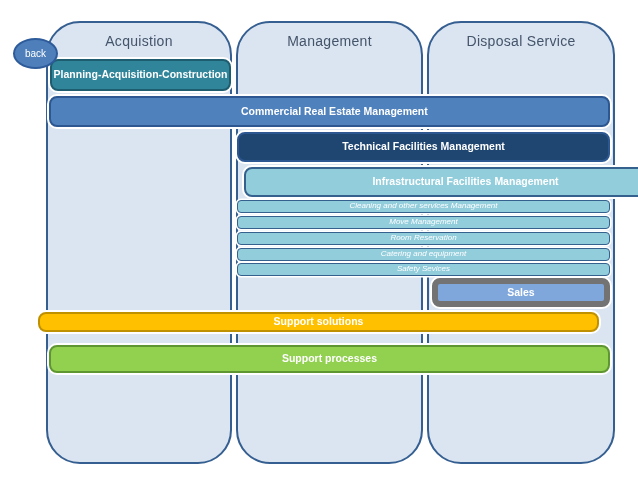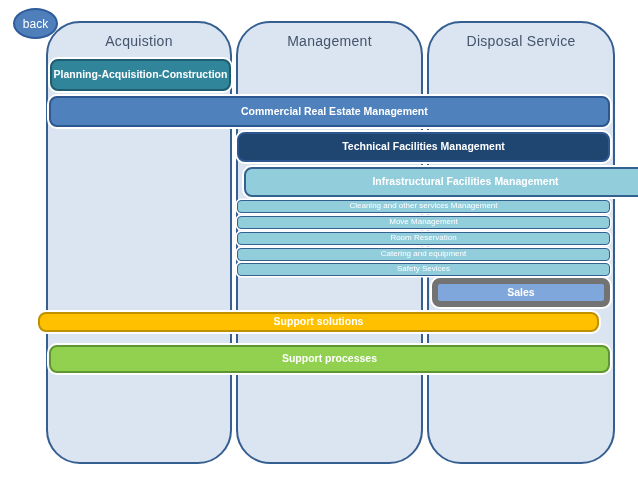--- a/index.html
+++ b/index.html
@@ -66,20 +66,21 @@
   }
   .bar-infrastructural {
     left: 244px; top: 167px; width: 443px; height: 30px;
     background: #92CDDC; border: 2px solid #35618E;
   }
   .bar-service {
     left: 237px; width: 373px; height: 13px;
     background: #92CDDC; border: 1px solid #35618E;
     border-radius: 4px; font-size: 8px; font-weight: normal;
     box-shadow: 0 0 0 1.5px #ffffff;
+    font-style: italic;
   }
   .svc1 { top: 200px; }
   .svc2 { top: 216px; }
   .svc3 { top: 232px; }
   .svc4 { top: 248px; }
   .svc5 { top: 263px; }
   .bar-sales {
     left: 432px; top: 278px; width: 178px; height: 29px;
     background: #7FA7DC; border: 6px solid #737373;
   }
@@ -87,30 +88,30 @@
     left: 38px; top: 312px; width: 561px; height: 20px;
     background: #FFC000; border: 2px solid #BF9000;
   }
   .bar-support-processes {
     left: 49px; top: 345px; width: 561px; height: 28px;
     background: #92D050; border: 2px solid #5E9732;
   }
   
   .back-ellipse {
     position: absolute;
-    left: 13px; top: 8px; width: 45px; height: 31px;
+    left: 13px; top: 38px; width: 45px; height: 31px;
     background: #4E7FBA;
     border: 2px solid #2E5B9A;
     border-radius: 50%;
     box-sizing: border-box;
     display: flex;
     align-items: center;
     justify-content: center;
     color: #ffffff;
-    font-size: 12px;
+    font-size: 10px;
     cursor: pointer;
   }
 </style>
 </head>
 <body>
 
 <div class="canvas">
 
   <div class="col col1">
     <div class="col-header">Acquistion</div>

